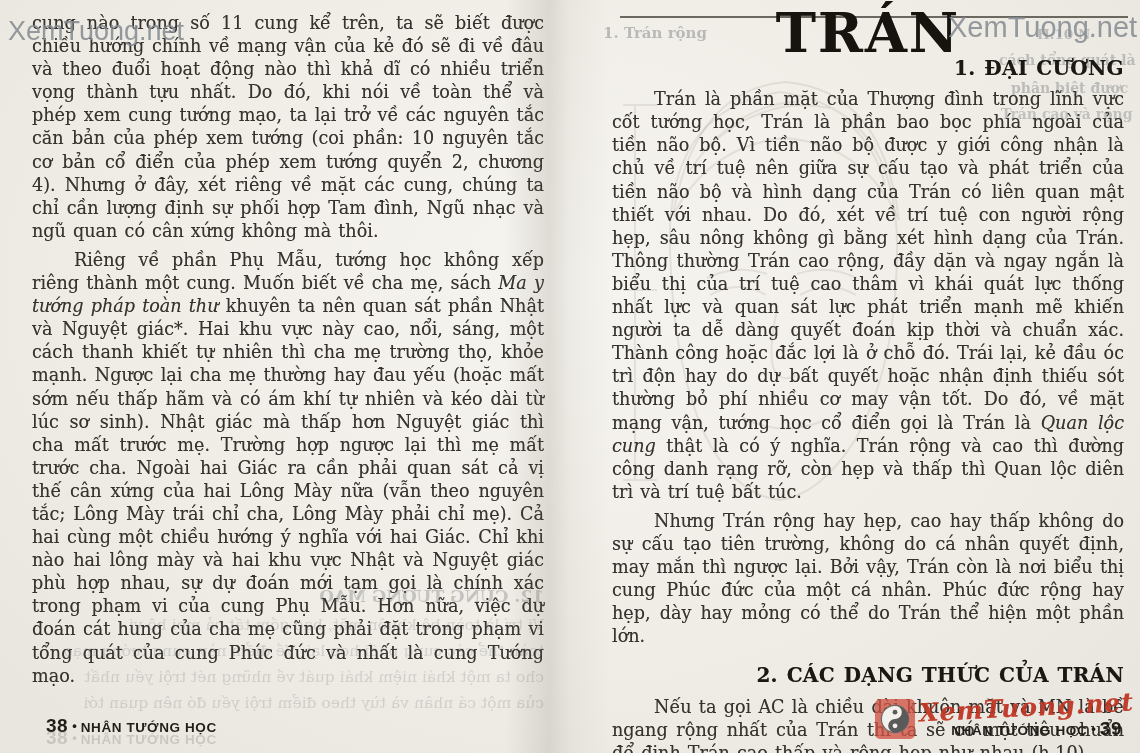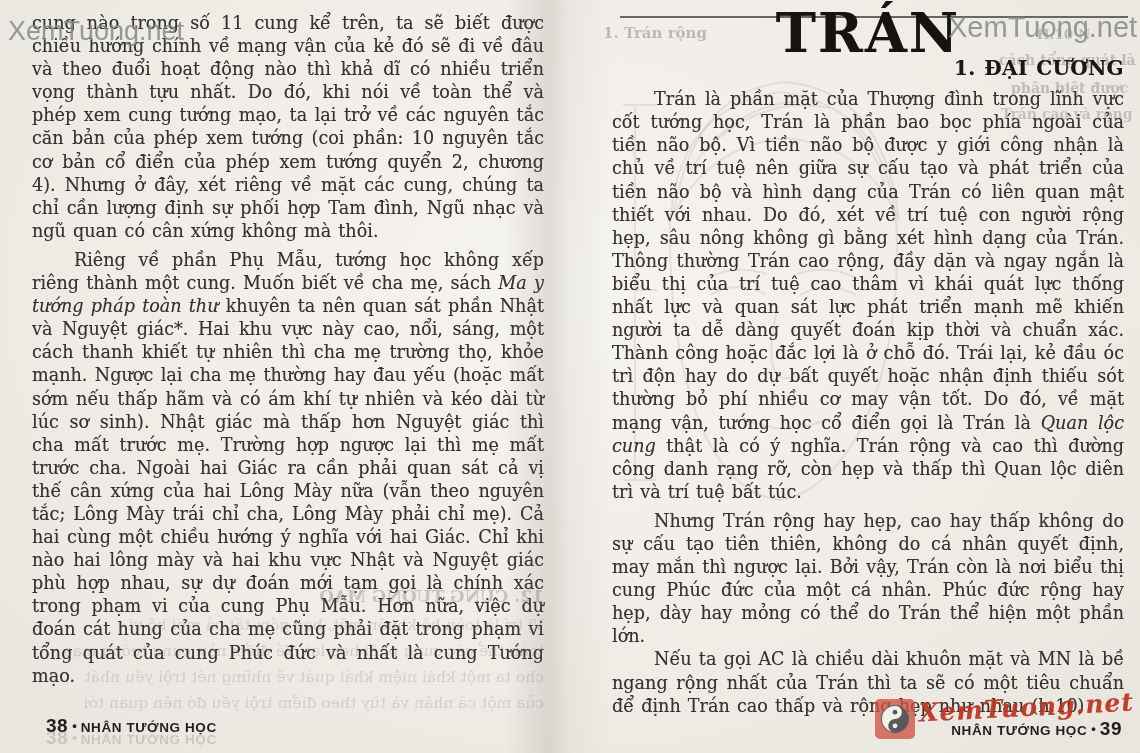--- a/index.html
+++ b/index.html
@@ -157,21 +157,22 @@
     <span class="ghost-frag" style="left:28px; top:24px; font-weight:bold; opacity:.42;">1. Trán rộng</span>
     <span class="ghost-frag" style="left:462px; top:26px; opacity:.40; font-size:13.5px;font-weight:bold;">H.10 N</span>
     <span class="ghost-frag" style="left:424px; top:52px; opacity:.38; font-weight:bold; font-size:14px;">cách tổng quát là</span>
     <span class="ghost-frag" style="left:436px; top:80px; opacity:.38; font-weight:bold; font-size:14px;">phân biệt được</span>
     <span class="ghost-frag" style="left:426px; top:106px; opacity:.34; font-weight:bold; font-size:14px;">Trán cao và rộng</span>
 
     <div class="body-text">
       <h1 class="page-title">TRÁN</h1>
       <h2 class="section-heading">1. ĐẠI CƯƠNG</h2>
       <p class="indent"><span>Trán là phần mặt của Thượng đình trong lĩnh vực cốt tướng học, Trán là phần bao bọc phía ngoài của tiền não bộ. Vì tiền não bộ được y giới công nhận là chủ về trí tuệ nên giữa sự cấu tạo và phát triển của tiền não bộ và hình dạng của Trán có liên quan mật thiết với nhau. Do đó, xét về trí tuệ con người rộng hẹp, sâu nông không gì bằng xét hình dạng của Trán. Thông thường Trán cao rộng, đầy dặn và ngay ngắn là biểu thị của trí tuệ cao thâm vì khái quát lực thống nhất lực và quan sát lực phát triển mạnh mẽ khiến người ta dễ dàng quyết đoán kịp thời và chuẩn xác. Thành công hoặc đắc lợi là ở chỗ đó. Trái lại, kẻ đầu óc trì độn hay do dự bất quyết hoặc nhận định thiếu sót thường bỏ phí nhiều cơ may vận tốt. Do đó, về mặt mạng vận, tướng học cổ điển gọi là Trán là </span><span class="italic">Quan lộc cung</span><span> thật là có ý nghĩa. Trán rộng và cao thì đường công danh rạng rỡ, còn hẹp và thấp thì Quan lộc diên trì và trí tuệ bất túc.</span></p>
-      <p class="indent sp-before">Nhưng Trán rộng hay hẹp, cao hay thấp không do sự cấu tạo tiên thiên, không do cá nhân quyết định, may mắn thì ngược lại. Bởi vậy, Trán còn là nơi biểu thị cung Phúc đức của một cá nhân. Phúc đức rộng hay hẹp, dày hay mỏng có thể do Trán thể hiện một phần lớn.</p>
+      <p class="indent sp-before">Nhưng Trán rộng hay hẹp, cao hay thấp không do sự cấu tạo tiên trường, không do cá nhân quyết định, may mắn thì ngược lại. Bởi vậy, Trán còn là nơi biểu thị cung Phúc đức của một cá nhân. Phúc đức rộng hay hẹp, dày hay mỏng có thể do Trán thể hiện một phần lớn.</p>
+      <h2 class="section-heading second">2. CÁC DẠNG THỨC CỦA TRÁN</h2>
       <p class="indent">Nếu ta gọi AC là chiều dài khuôn mặt và MN là bề ngang rộng nhất của Trán thì ta sẽ có một tiêu chuẩn để định Trán cao thấp và rộng hẹp như nhau (h.10)</p>
     </div>
 
     <div class="footer footer-right">
       <span class="bt">NHÂN TƯỚNG HỌC</span><span class="dot">•</span><span class="pg">39</span>
     </div>
   </div>
 
   <div class="gutter"></div>
 

